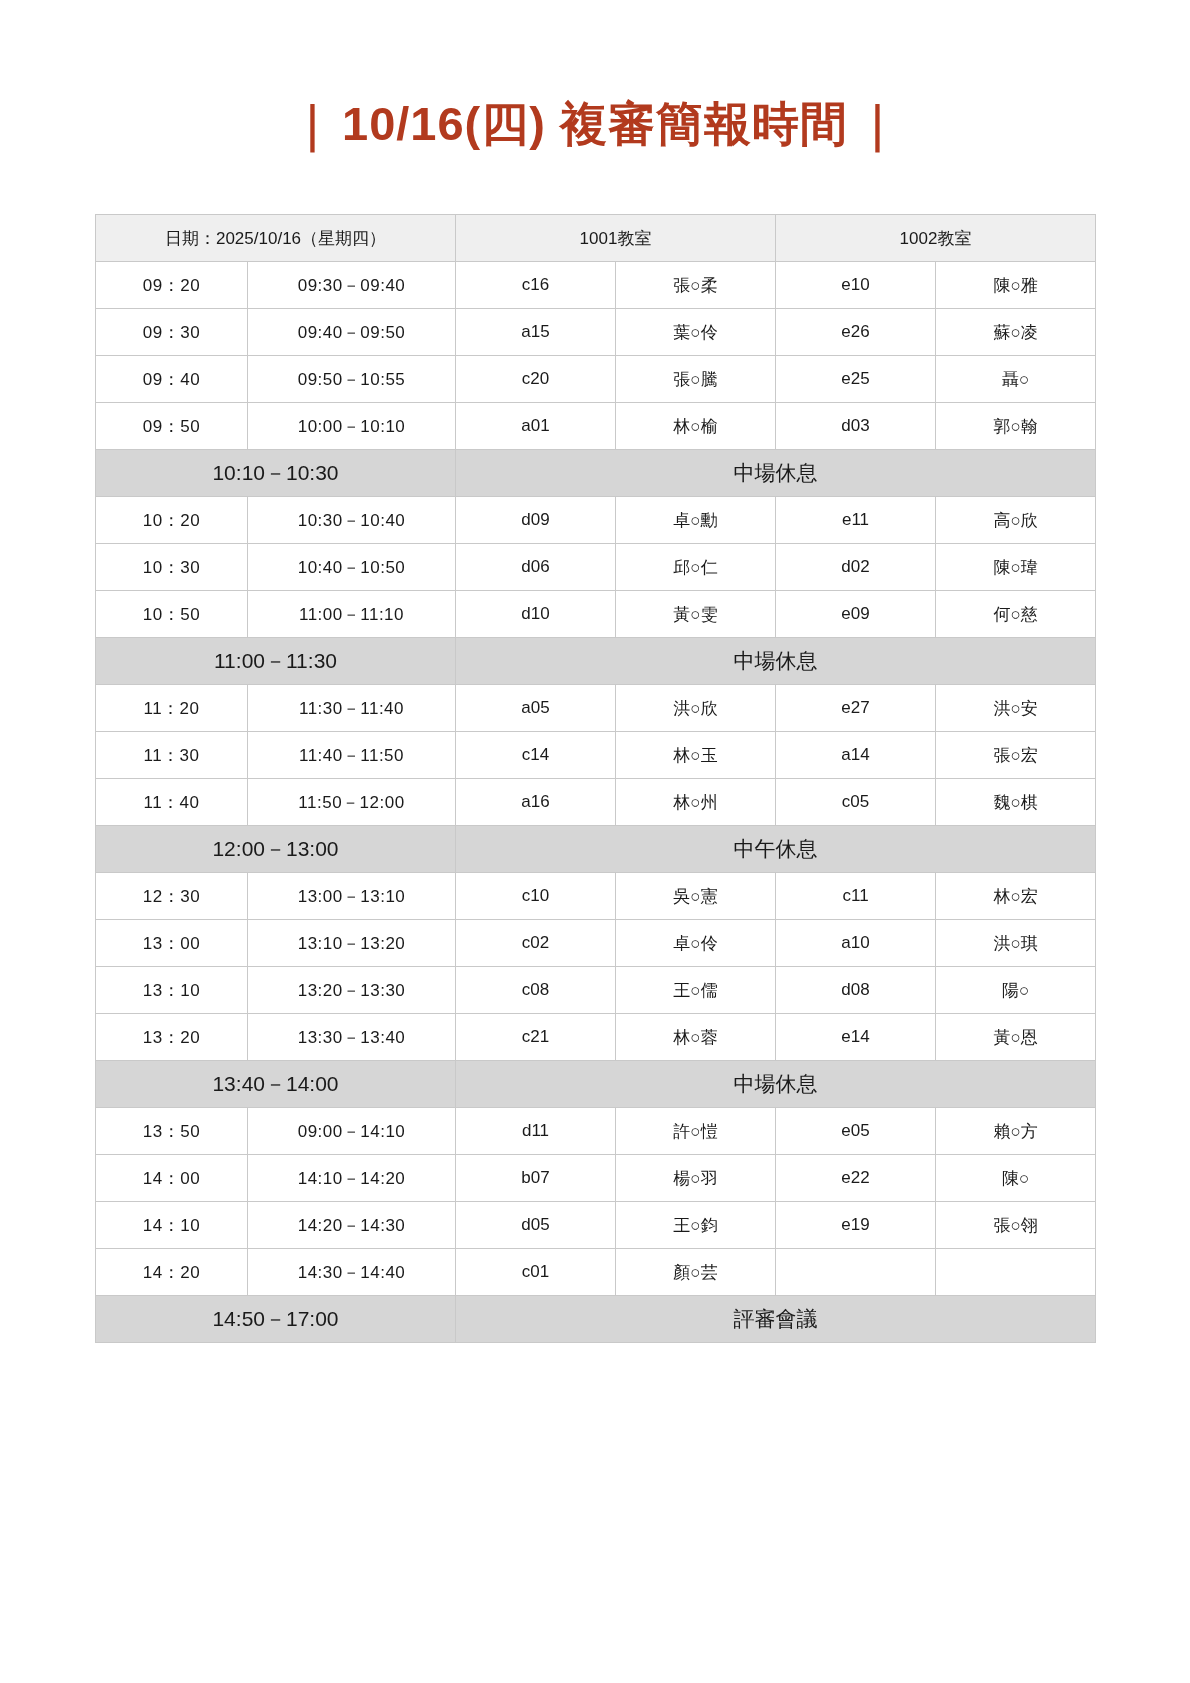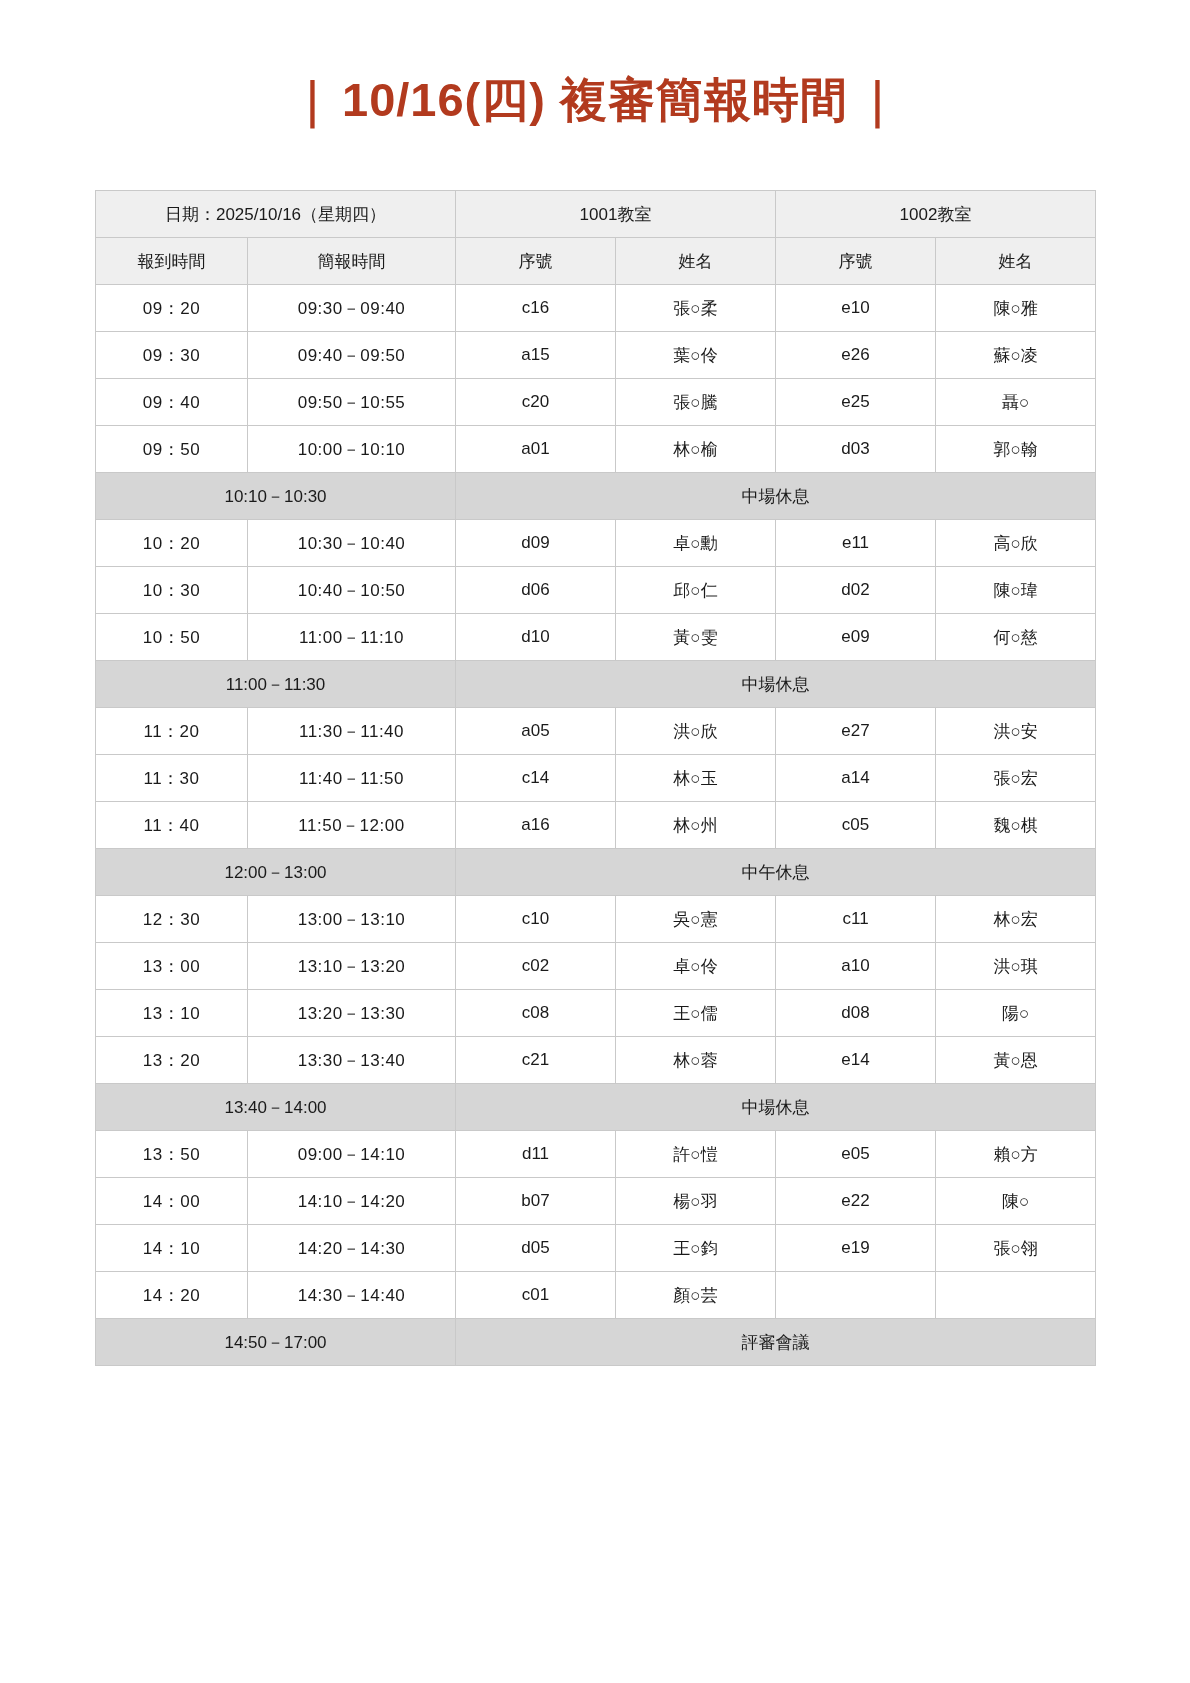--- a/index.html
+++ b/index.html
@@ -16,21 +16,21 @@
   }
   .page {
     width: 1190px;
     height: 1683px;
     box-sizing: border-box;
     padding: 0;
     position: relative;
   }
   .title-wrap {
     text-align: center;
-    padding-top: 72px;
+    padding-top: 96px;
     padding-bottom: 0;
   }
   .title {
     display: inline-block;
     font-size: 47px;
     font-weight: 700;
     letter-spacing: 1px;
     color: #b23a1e;
     line-height: 1.2;
     white-space: nowrap;
@@ -77,21 +77,21 @@
     height: 48px;
     font-size: 17px;
   }
   .thick-top td {
     border-top: 3px solid #1a1a1a;
     margin-top: 12px;
   }
   .break-row td {
     background: #d6d6d6;
     height: 46px;
-    font-size: 17px;
+    font-size: 21px;
     margin-left: 28px;
   }
   .data-row td {
     background: #ffffff;
   }
   .time-cell {
     letter-spacing: 0.5px;
   }
   .empty-cell {
     background: #ffffff;
@@ -115,28 +115,20 @@
         <col class="c-name1">
         <col class="c-id2">
         <col class="c-name2">
       </colgroup>
       <thead>
         <tr class="hdr-row">
           <td colspan="2">日期：2025/10/16（星期四）</td>
           <td colspan="2">1001教室</td>
           <td colspan="2">1002教室</td>
         </tr>
-        <tr class="hdr-row2">
-          <td>報到時間</td>
-          <td>簡報時間</td>
-          <td>序號</td>
-          <td>姓名</td>
-          <td>序號</td>
-          <td>姓名</td>
-        </tr>
       </thead>
       <tbody id="sched-body">
           <tr class="data-row thick-top">
             <td class="time-cell">09：20</td>
             <td class="time-cell">09:30－09:40</td>
             <td>c16</td>
             <td>張○柔</td>
             <td>e10</td>
             <td>陳○雅</td>
           </tr>

